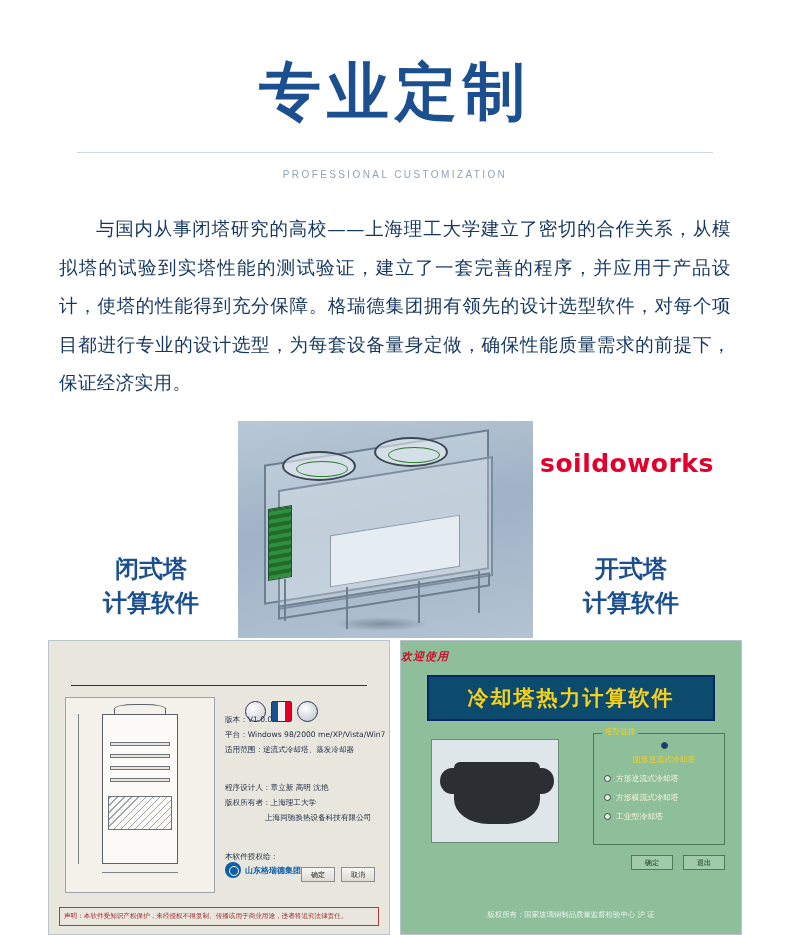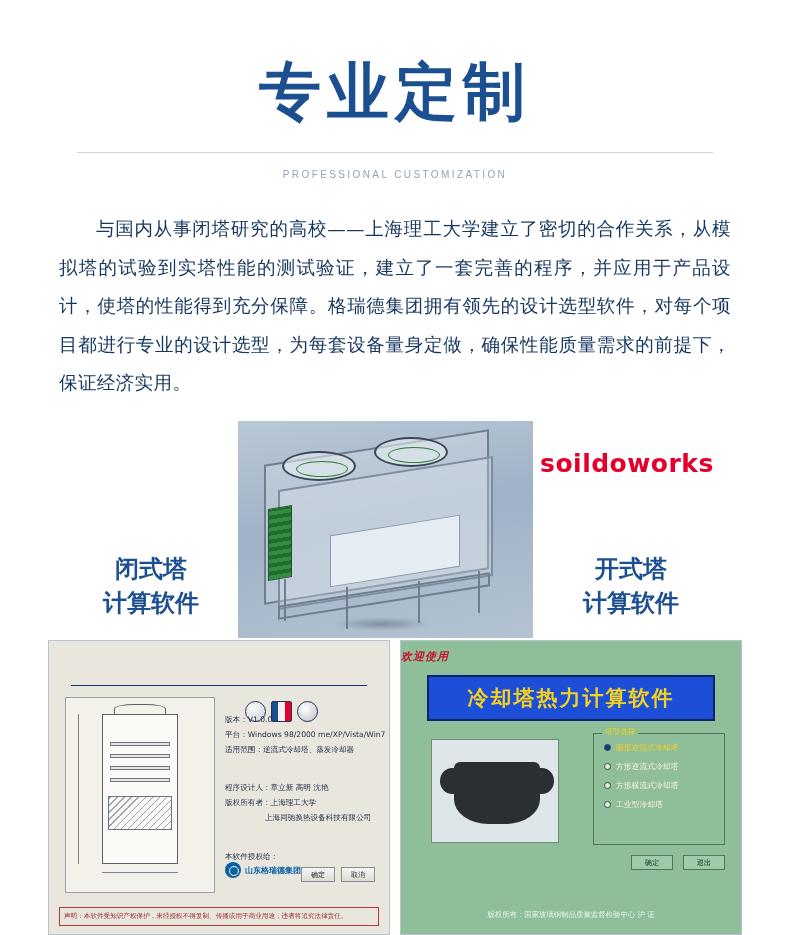--- a/index.html
+++ b/index.html
@@ -312,21 +312,21 @@
     font-size: 11px;
     font-weight: bold;
     color: #c8102e;
     letter-spacing: 1px;
     font-style: italic;
   }
   .bluebar {
     position: absolute;
     left: 26px; right: 26px; top: 34px;
     height: 46px;
-    background: #1d4ed8;
+    background: #0c4a6e;
     border: 2px solid #0b2668;
     display: flex; align-items: center; justify-content: center;
   }
   .bluebar span {
     font-family: "DejaVu Sans", sans-serif;
     font-size: 21px;
     font-weight: bold;
     color: #f5d21e;
     letter-spacing: 2px;
   }
@@ -369,21 +369,21 @@
     font-size: 7.6px;
     color: #f5d21e;
   }
   .optitem {
     display: flex; align-items: center; gap: 5px;
     margin: 8px 0 0 10px;
     font-family: "DejaVu Sans", sans-serif;
     font-size: 7.8px;
     color: #f7f2d8;
   }
-  .optitem.first { color: #f5d21e; }
+  .optitem.first { color: #f5d21e; flex-direction: column; }
   .radio {
     width: 7px; height: 7px; border-radius: 50%;
     border: 1px solid #2e4e37; background: #e6f0e8;
     flex: 0 0 auto;
   }
   .radio.sel { background: #123a8a; }
   .gbtnrow {
     position: absolute;
     right: 16px; top: 214px;
     display: flex; gap: 10px;

